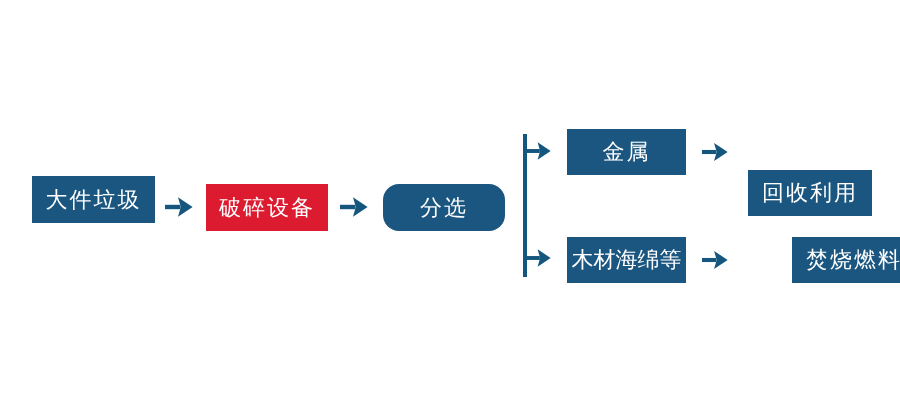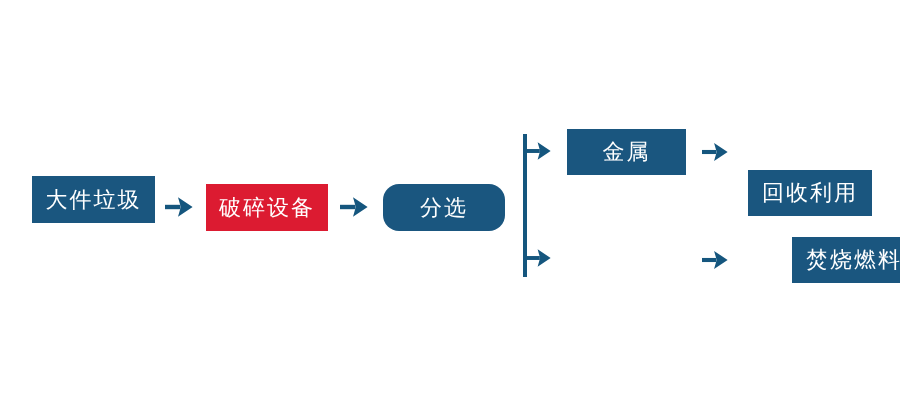--- a/index.html
+++ b/index.html
@@ -95,20 +95,23 @@
     <span>回收利用</span>
   </div>
 
   <div class="arrow" style="left:526px; top:248px;">
     <svg width="25" height="20" viewBox="0 0 28 22" fill="currentColor">
       <rect x="0" y="8.8" width="15.5" height="4.4"></rect>
       <polygon points="13,1.2 27.6,11 13,20.8 15.8,11"></polygon>
     </svg>
   </div>
 
+  <div class="node blue tight" style="left:567px; top:237px; width:119px; height:46px;">
+    <span>木材海绵等</span>
+  </div>
 
   <div class="arrow" style="left:702px; top:249px;">
     <svg width="26" height="22" viewBox="0 0 28 22" fill="currentColor">
       <rect x="0" y="8.8" width="15.5" height="4.4"></rect>
       <polygon points="13,1.2 27.6,11 13,20.8 15.8,11"></polygon>
     </svg>
   </div>
 
   <div class="node blue" style="left:748px; top:237px; width:124px; height:46px;margin-left:44px;">
     <span>焚烧燃料</span>

